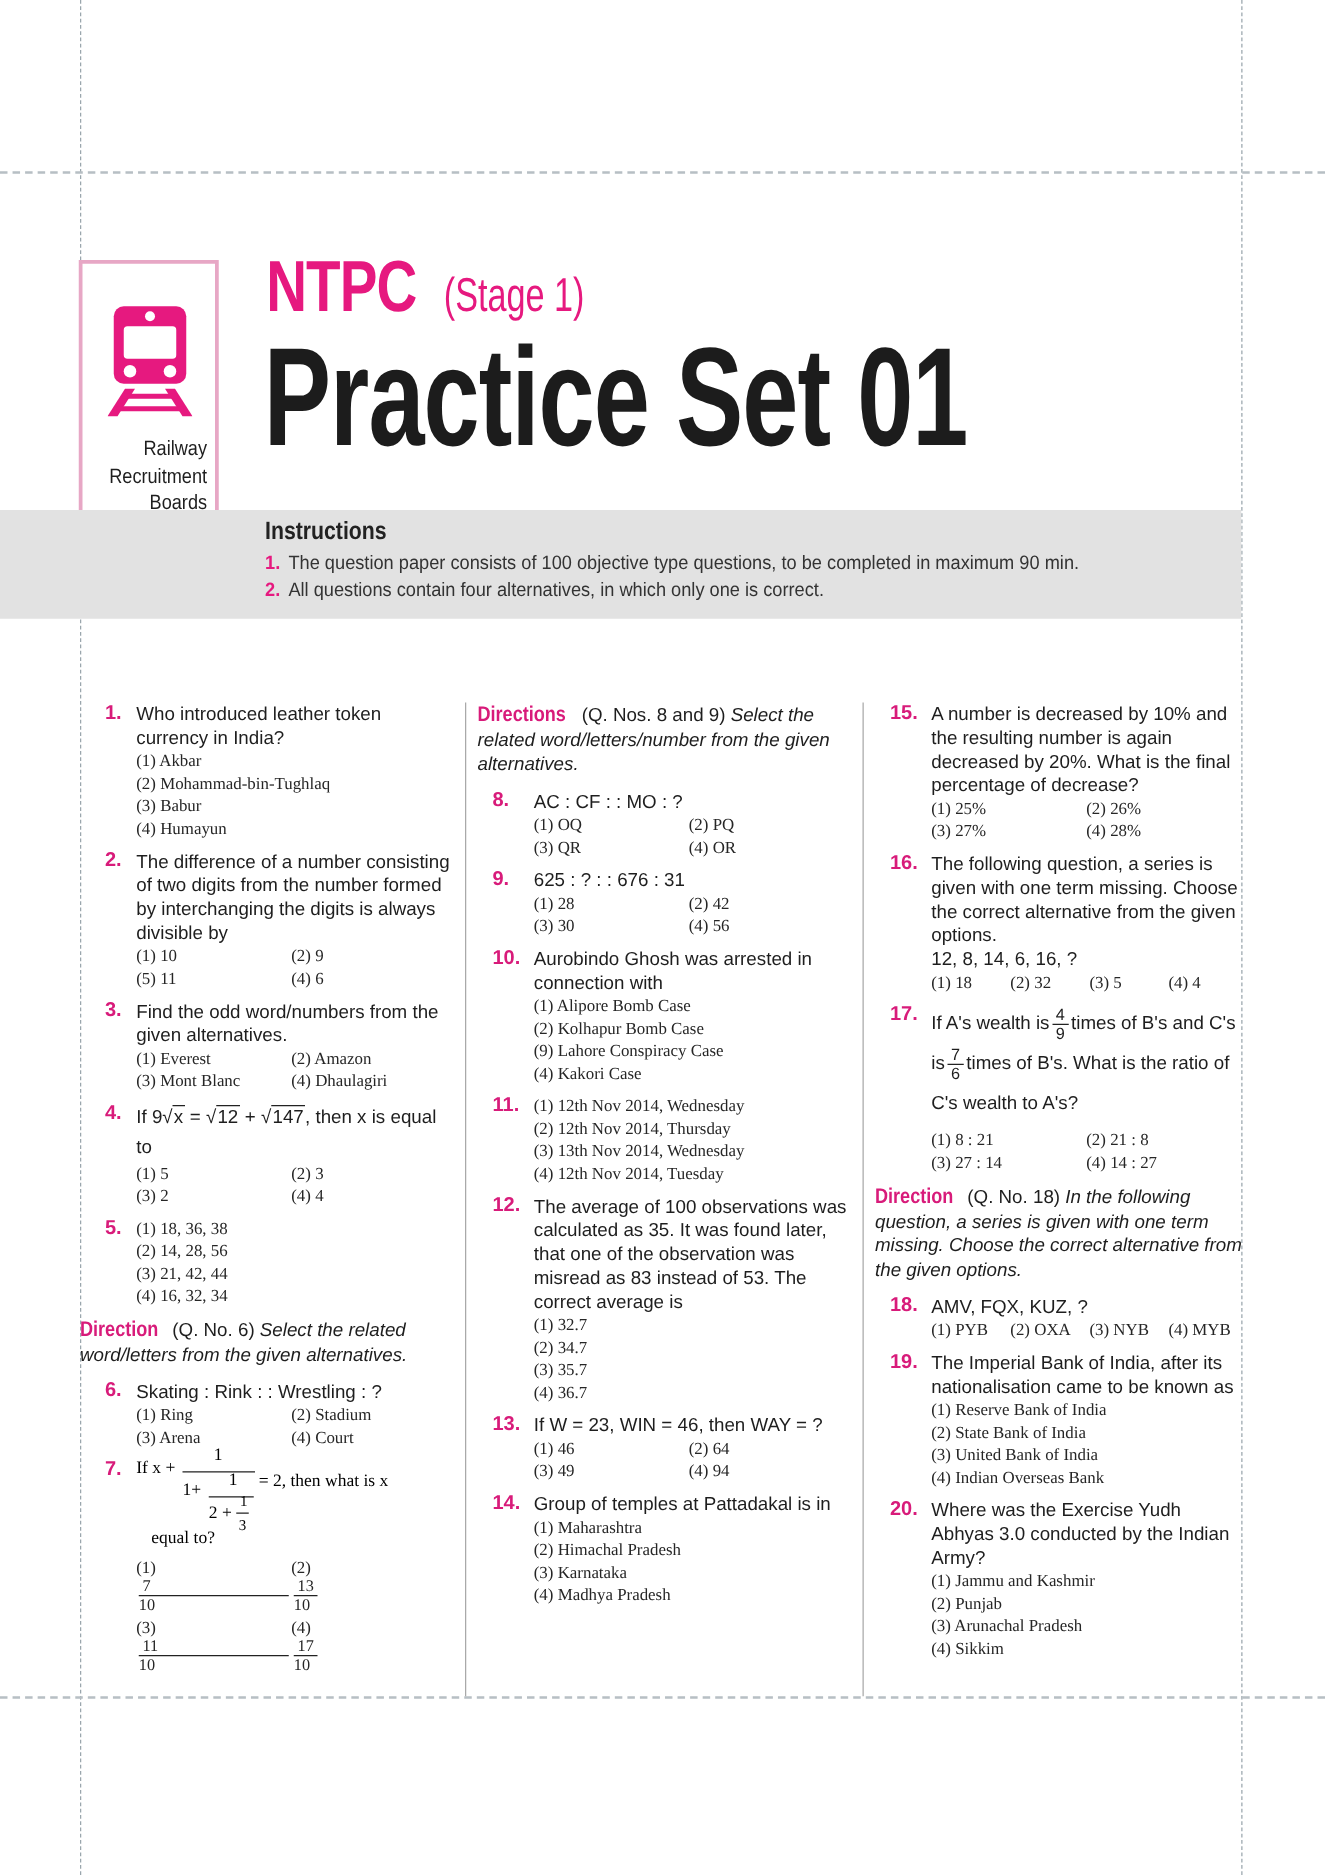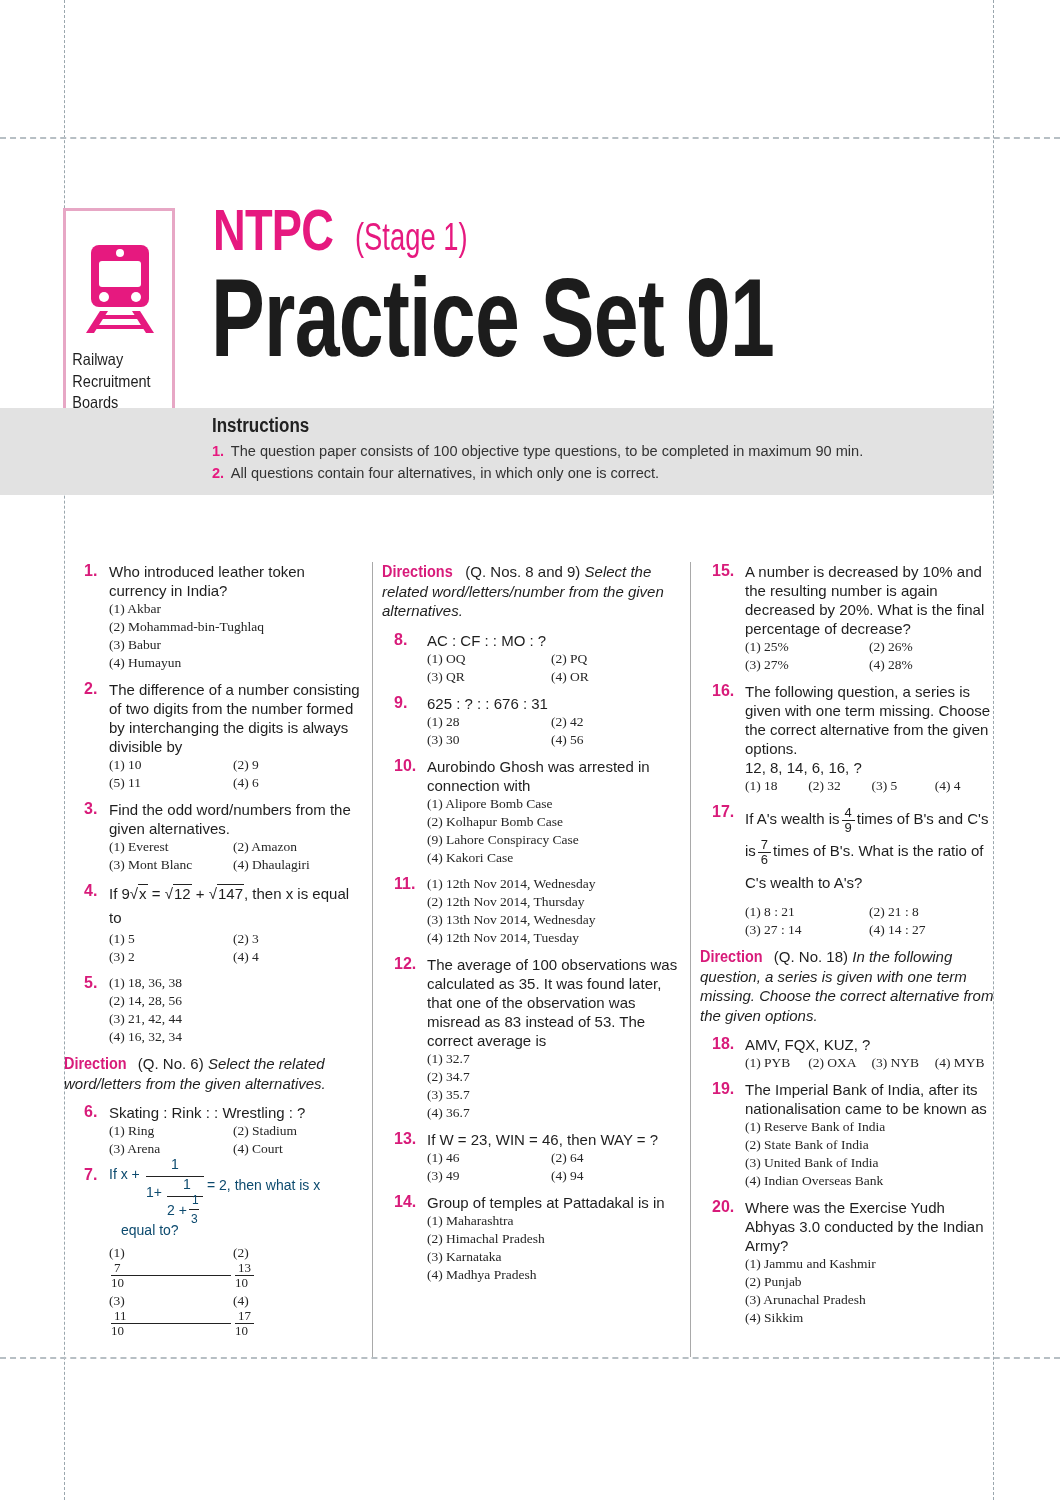--- a/index.html
+++ b/index.html
@@ -7,21 +7,21 @@
   body { position: relative; font-family: "DejaVu Sans", sans-serif; color: #1a1a1a; }
 
   
   .vguide { position: absolute; top: 0; width: 0; height: 1500px;
     border-left: 1px dashed #9aa6ad; }
   .hguide { position: absolute; left: 0; height: 0; width: 1060px;
     border-top: 2px dashed #b7bfc4; }
 
   
   .logo-box { position: absolute; left: 63px; top: 208px; width: 112px; height: 226px;
-    border: 3px solid #e7a7c5; background: #fff; text-align: left; }
+    border: 3px solid #e7a7c5; background: #fff; text-align: right; }
   .logo-box svg { position: absolute; left: 20px; top: 30px; }
   .logo-text { position: absolute; left: 0; top: 138px; width: 100%;
     font-family: "Liberation Sans", sans-serif; font-size: 16.5px; line-height: 21.5px;
     color: #1e1e1e; transform: scaleX(0.88); }
 
   .title-top { position: absolute; left: 213px; top: 196px; white-space: nowrap; }
   .ntpc { font-family: "Liberation Sans", sans-serif; font-weight: bold; font-size: 58px;
     color: #e6197f; display: inline-block; transform: scaleX(0.78); transform-origin: left;
     letter-spacing: -1px; }
   .stage { position: absolute; left: 142px; top: 20px; font-family: "Liberation Sans", sans-serif;
@@ -55,21 +55,21 @@
   .opt-row span { display: block; }
   .opt-row .c1 { width: 124px; }
   .opt-row4 span { width: 64px; }
   .dir { font-family: "Liberation Sans", sans-serif; font-size: 15px; line-height: 19.5px; margin: 0 0 10px 0; color: #1e1e1e; }
   .dir .dh { font-weight: bold; color: #d81b7a; font-size: 17px; display: inline-block; transform: scaleX(0.85); transform-origin: left; margin-right: -4px; }
   .dir i { font-style: italic; }
   .frac { display: inline-flex; flex-direction: column; align-items: center; vertical-align: middle;
     font-size: 13px; line-height: 14px; margin: 0 2px; }
   .frac .num { border-bottom: 1px solid #222; padding: 0 3px; }
   .sqrt { border-top: 1px solid #222; padding: 0 1px; }
-  .cf { position: relative; height: 78px; font-family: Liberation Sans, sans-serif; font-size: 14px; color:#0c4a6e; }
+  .cf { position: relative; height: 78px; font-family: Liberation Serif, serif; font-size: 14px; color:#000000; }
 </style>
 </head>
 <body>
 
 <div class="vguide" style="left:64px"></div>
 <div class="vguide" style="left:993px"></div>
 <div class="hguide" style="top:137px"></div>
 <div class="hguide" style="top:1357px"></div>
 
 <div class="logo-box">

